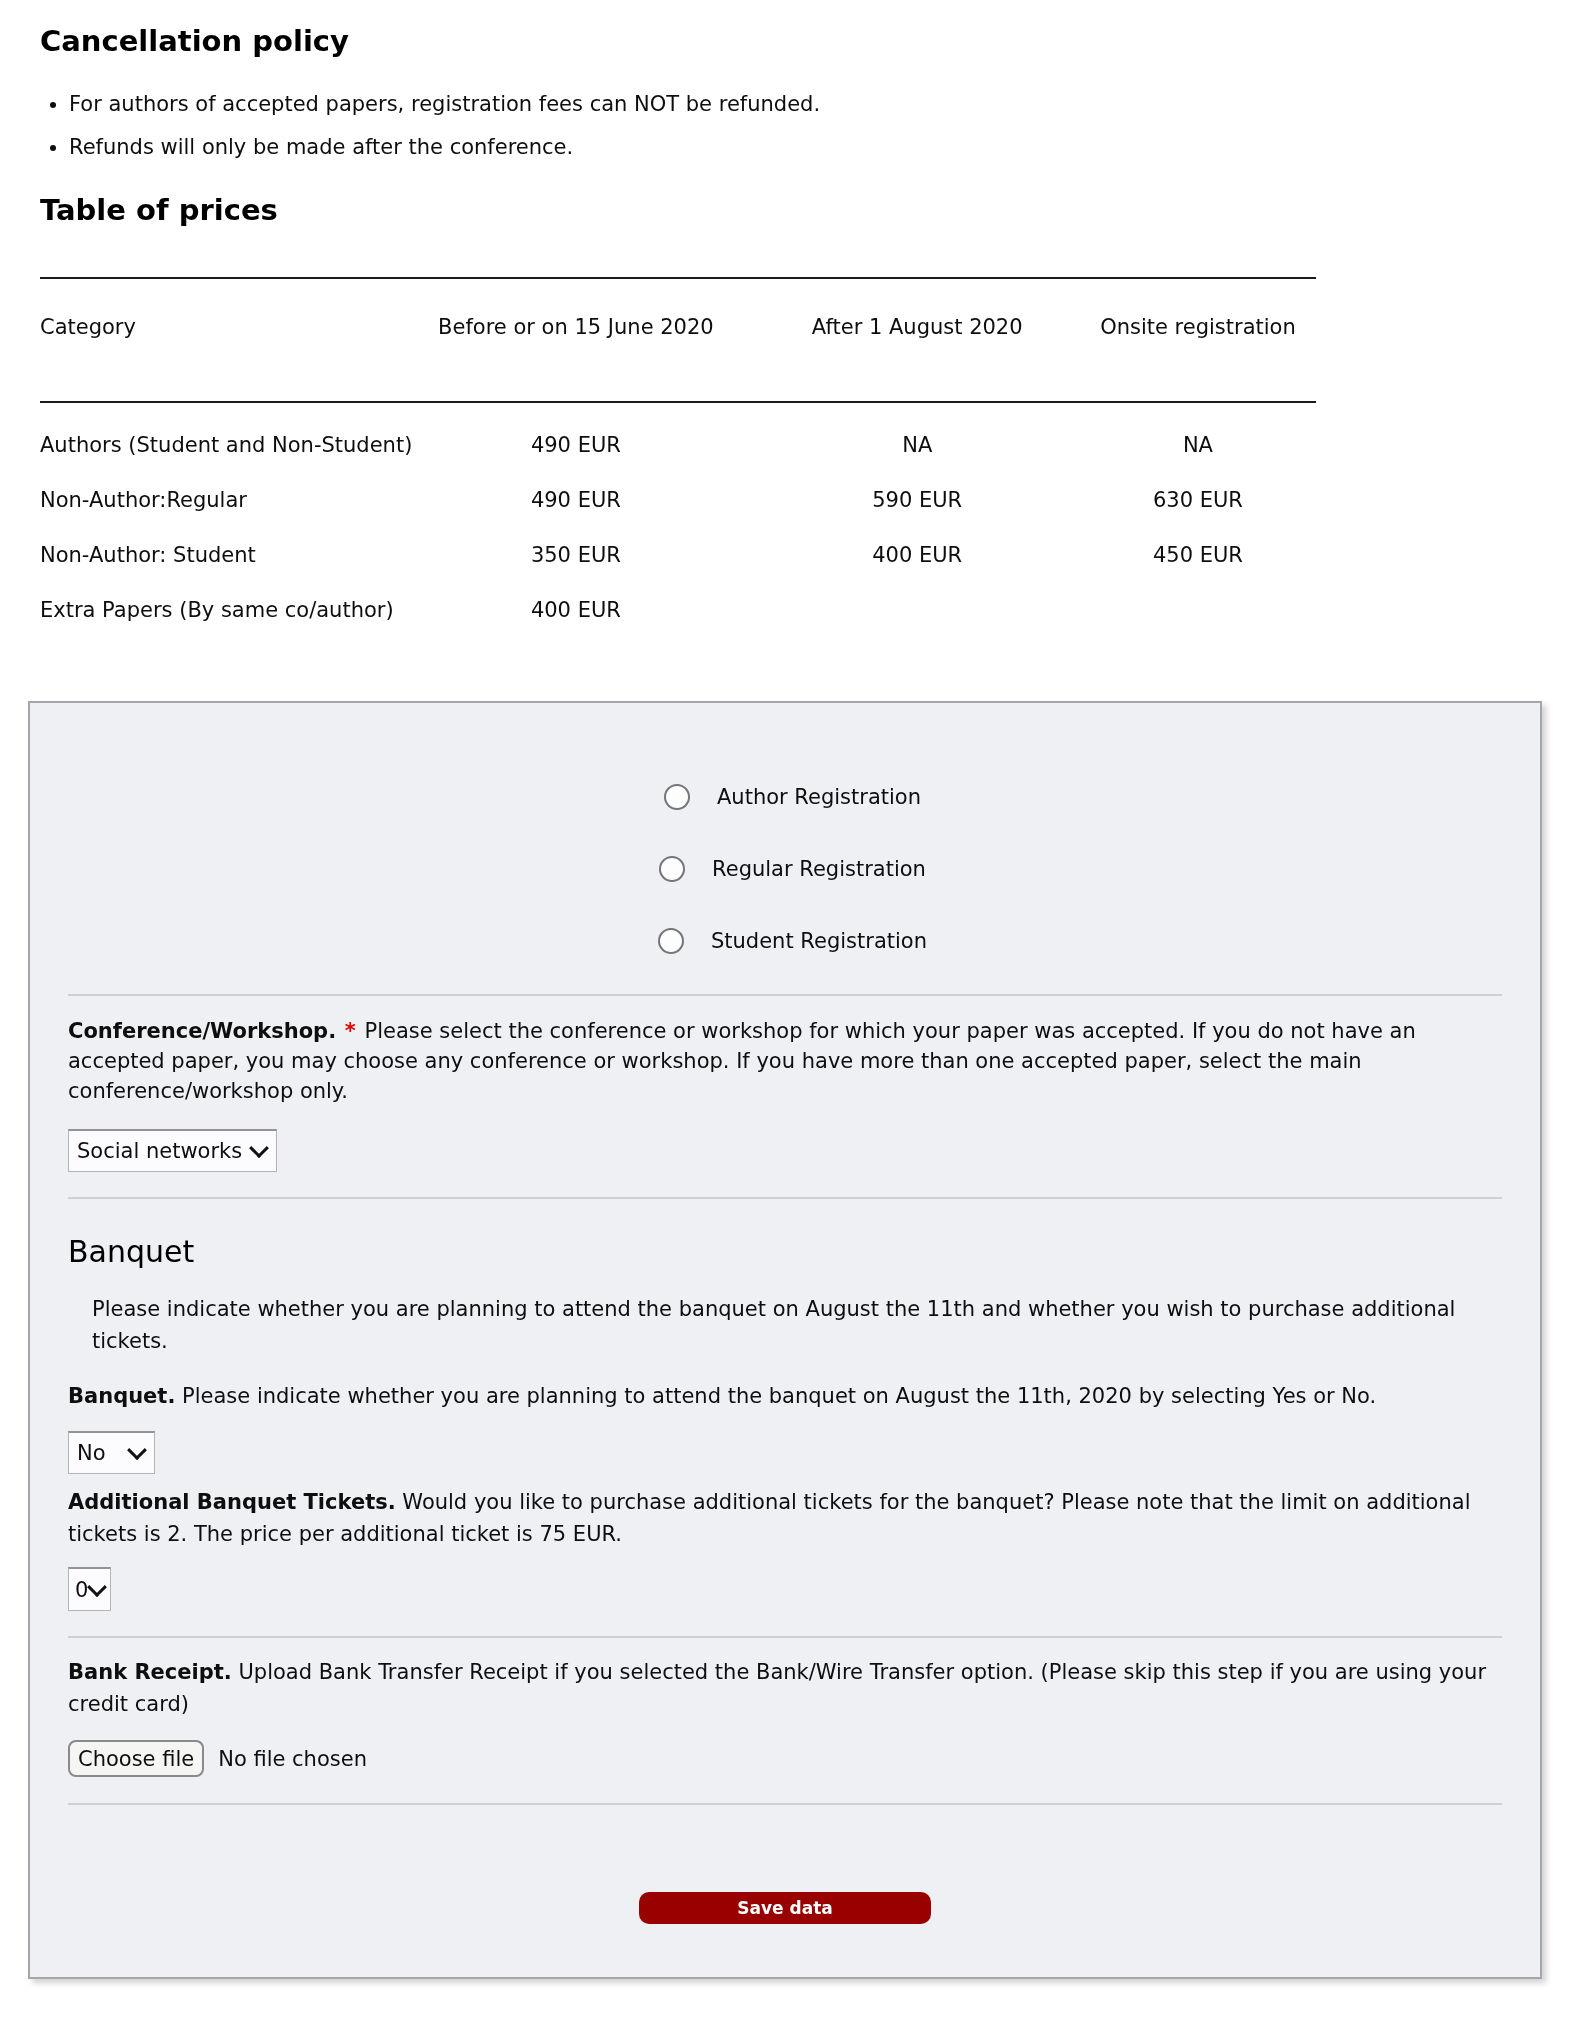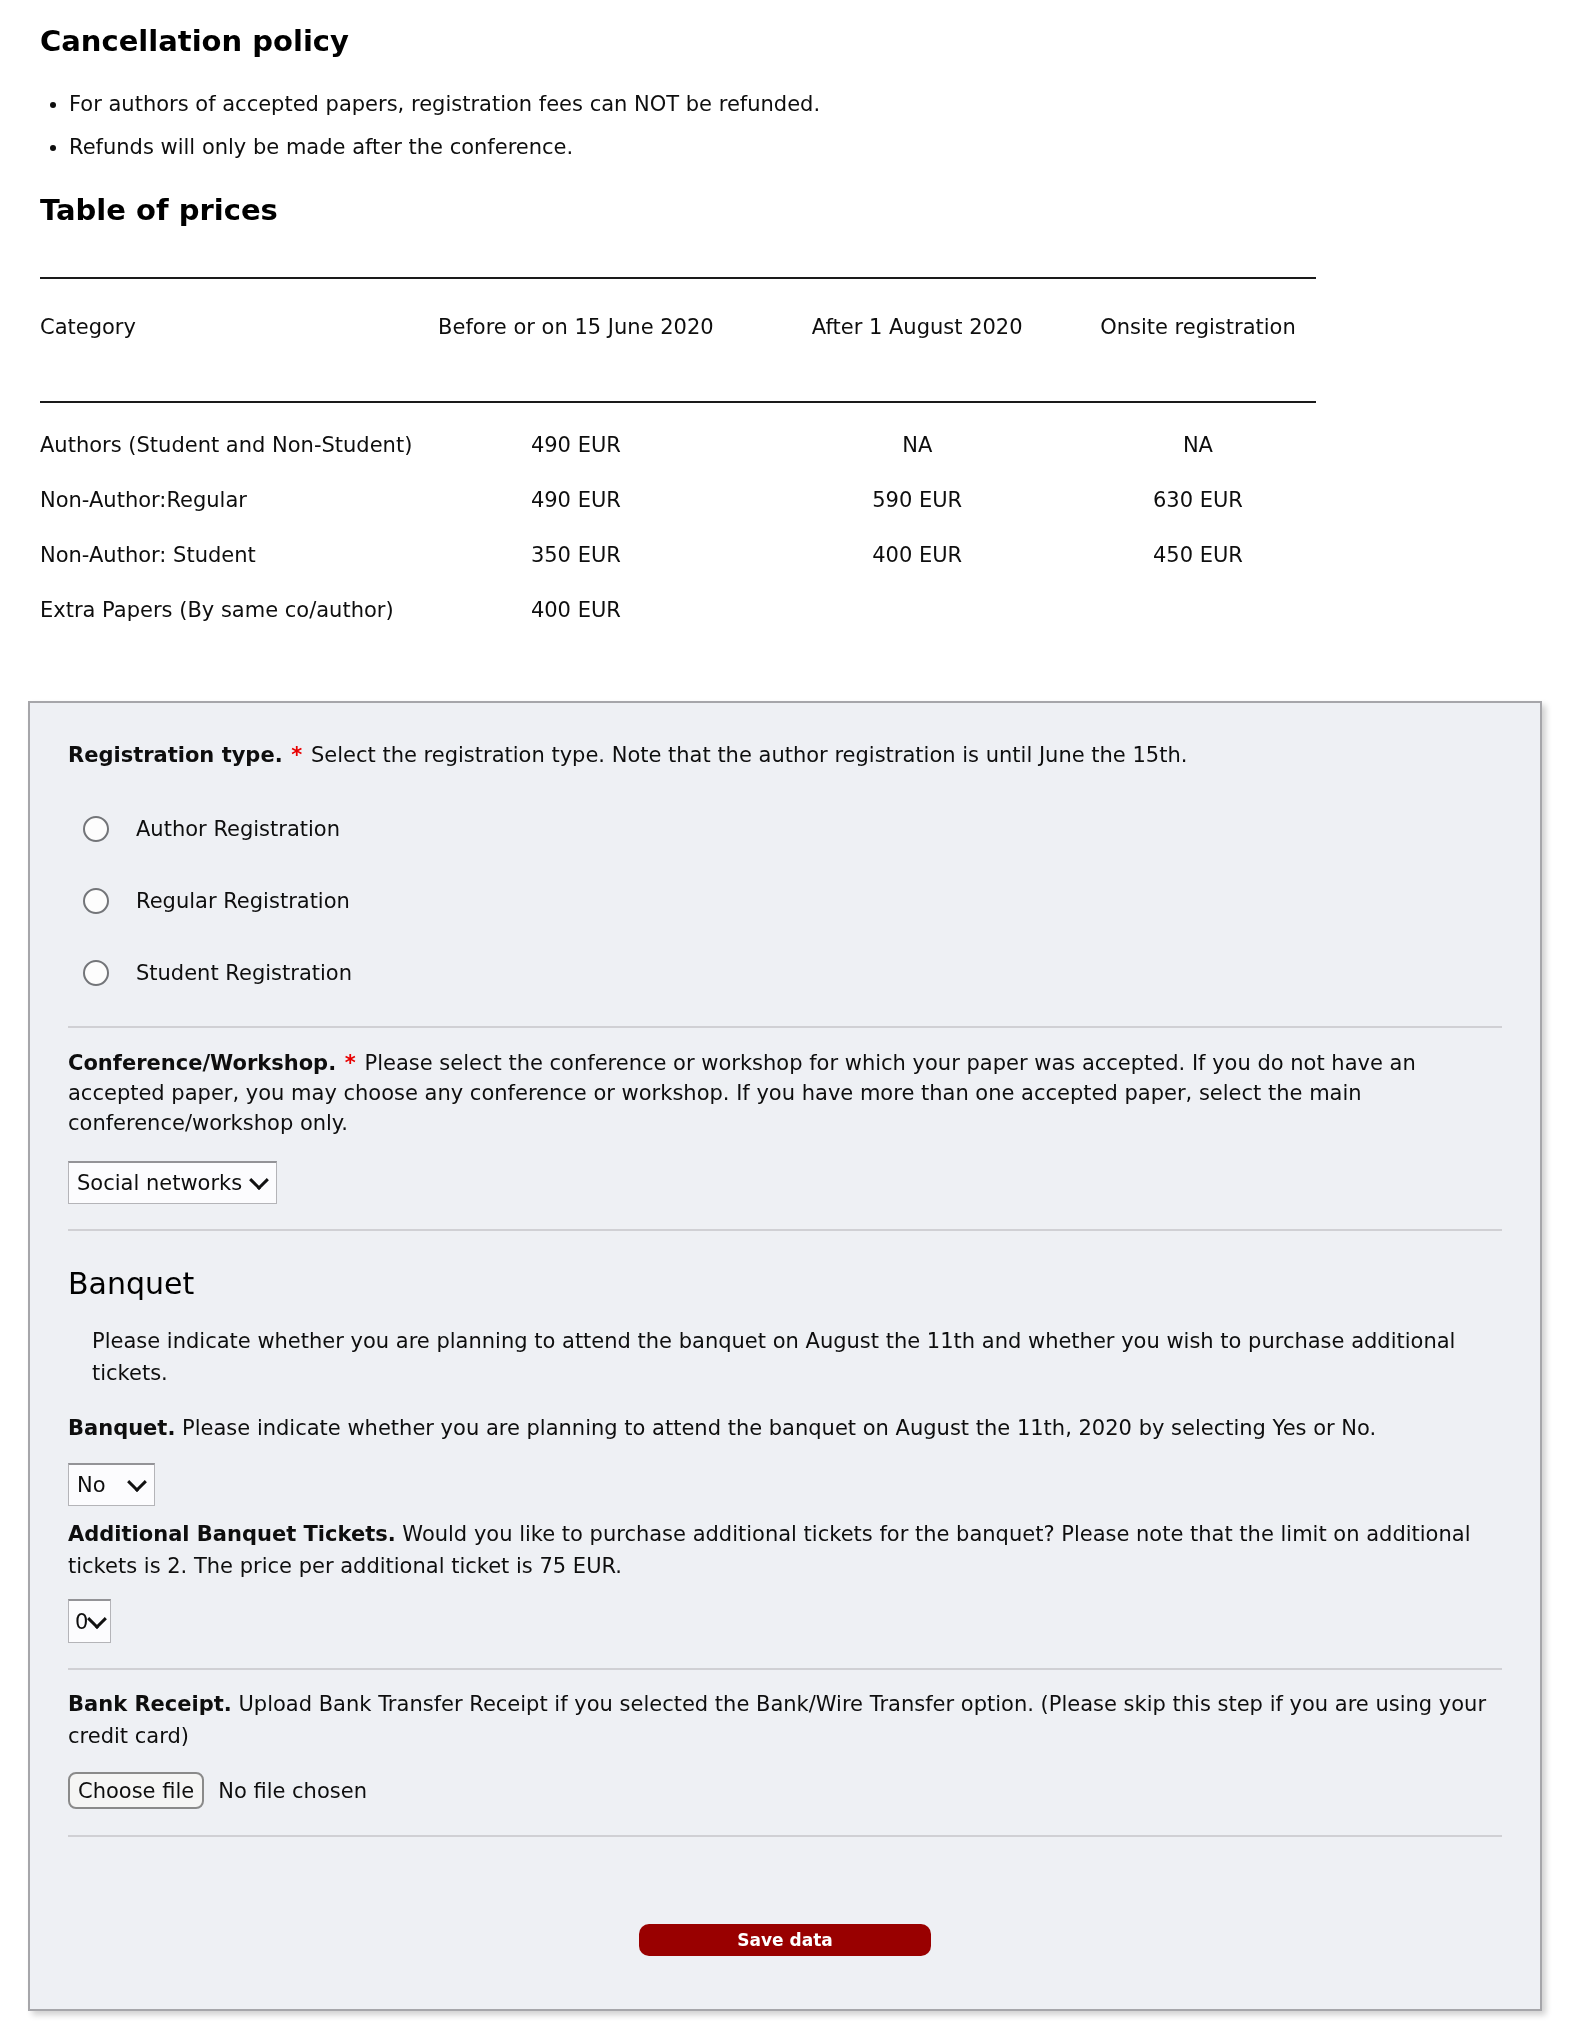--- a/index.html
+++ b/index.html
@@ -72,20 +72,21 @@
   }
   .lead{margin:0;line-height:32px;}
   .lead b{font-weight:700;}
   .req{color:#e80000;font-weight:700;padding:0 2px;}
   
   .radio-row{
     display:flex;
     align-items:center;
     height:30px;
     margin:42px 0 0 15px;
+    justify-content:center;
   }
   .radio-row:first-of-type{margin-top:43px;}
   .radio-circle{
     width:26px;height:26px;
     border-radius:50%;
     background:#fdfdfd;
     border:2px solid #737579;
     box-sizing:border-box;
     flex:0 0 auto;
   }
@@ -222,21 +223,20 @@
           <td>400 EUR</td>
           <td></td>
           <td></td>
         </tr>
       </tbody>
     </table>
   </div>
 
   <div class="panel">
 
-    <p class="lead"><b>Registration type.</b> <span class="req">*</span> <span>Select the registration type. Note that the author registration is until June the 15th.</span></p>
 
     <div class="radio-row">
       <div class="radio-circle"></div>
       <span class="radio-label">Author Registration</span>
     </div>
     <div class="radio-row">
       <div class="radio-circle"></div>
       <span class="radio-label">Regular Registration</span>
     </div>
     <div class="radio-row">

